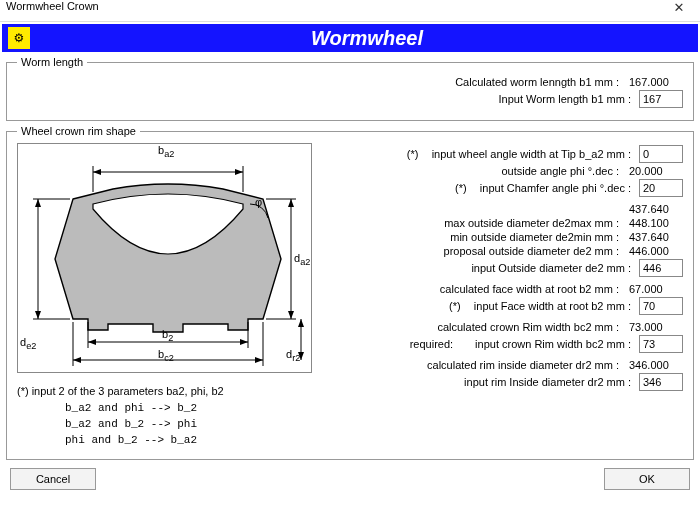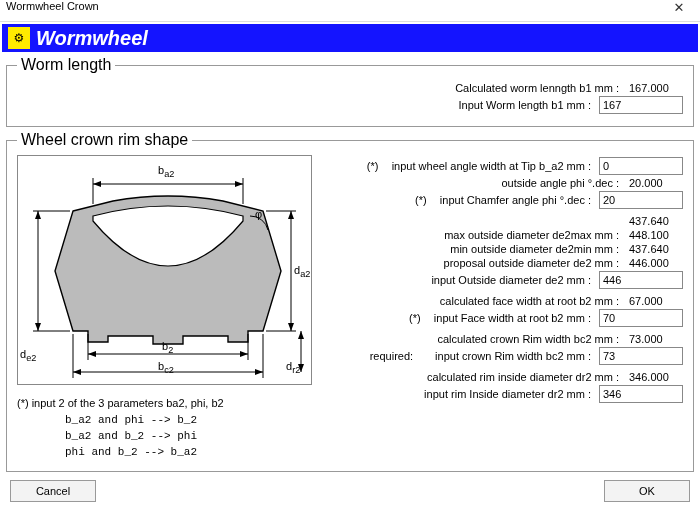--- a/index.html
+++ b/index.html
@@ -2,27 +2,27 @@
 <html><head>
 <meta charset="utf-8">
 <style>
 * { box-sizing: border-box; margin: 0; padding: 0; }
 body { font-family: Verdana, Arial, sans-serif; font-size: 11px; background: #fff; width: 700px; height: 508px; overflow: hidden; }
 .titlebar { height: 22px; background: #fff; border-bottom: 1px solid #ddd; display: flex; align-items: flex-start; padding: 0 6px; }
 .titlebar-text { flex: 1; color: #000; font-size: 11px; }
 .close-x { width: 30px; text-align: center; font-size: 13px; color: #333; cursor: default; }
 .banner { height: 28px; background: #1414ff; display: flex; align-items: center; margin: 2px; }
 .banner-icon { width: 22px; height: 22px; margin: 0 6px; background: #ffeb00; display: flex; align-items: center; justify-content: center; font-size: 12px; }
-.banner-title { flex: 1; color: #fff; font-size: 20px; font-weight: bold; font-style: italic; font-family: Arial, sans-serif; }
+.banner-title { flex: 1; text-align: center; color: #fff; font-size: 20px; font-weight: bold; font-style: italic; font-family: Arial, sans-serif; }
 fieldset { border: 1px solid #999; margin: 4px 6px; padding: 6px 10px 10px; }
-legend { padding: 0 4px; color: #000; font-size: 16px; }
+legend { padding: 0 4px; color: #000; font-size: 11px; }
 .row { display: flex; align-items: center; margin: 2px 0; justify-content: flex-end; gap: 8px; }
 .row-label { text-align: right; white-space: nowrap; }
 .val-ro { min-width: 56px; text-align: left; padding-left: 2px; }
-input[type=text] { width: 84px; height: 18px; border: 1px solid #888; font-size: 11px; padding: 1px 3px; font-family: inherit; }
+input[type=text] { width: 44px; height: 18px; border: 1px solid #888; font-size: 11px; padding: 1px 3px; font-family: inherit; }
 .crown-body { display: flex; gap: 10px; }
 .left-col { flex: 0 0 295px; }
 .right-col { flex: 1; }
 .diagram-box { border: 1px solid #888; background: #fff; width: 295px; height: 230px; position: relative; margin-bottom: 12px; }
 .note { margin: 6px 0 4px; font-size: 11px; }
 .rules { font-family: "Courier New", monospace; font-size: 11px; line-height: 1.45; margin-left: 48px; }
 .btnbar { display: flex; justify-content: space-between; gap: 14px; padding: 4px 10px 6px; }
 button { width: 86px; height: 22px; background: #f3f3f3; border: 1px solid #999; font-size: 11px; cursor: default; font-family: inherit; }
 .star { width: 22px; display: inline-block; text-align: center; }
 
@@ -93,21 +93,21 @@
             <line x1="15" y1="175" x2="52" y2="175" stroke="#000"></line>
           <polygon points="20,55 17,63 23,63" fill="#000"></polygon>
             <polygon points="20,175 17,167 23,167" fill="#000"></polygon>
 
           <line x1="283" y1="175" x2="283" y2="216" stroke="#000"></line>
           <polygon points="283,175 280,183 286,183" fill="#000"></polygon>
             <polygon points="283,216 280,208 286,208" fill="#000"></polygon>
 
           <path d="M232 60 A18 18 0 0 1 250 74" fill="none" stroke="#000"></path>
         </svg>
-        <span class="dim-label" style="left:140px;top:8px"><span>b</span><sub>a2</sub></span>
+        <span class="dim-label" style="left:140px;top:0"><span>b</span><sub>a2</sub></span>
         <span class="dim-label" style="left:144px;top:184px"><span>b</span><sub>2</sub></span>
         <span class="dim-label" style="left:140px;top:204px"><span>b</span><sub>c2</sub></span>
         <span class="dim-label" style="left:276px;top:108px"><span>d</span><sub>a2</sub></span>
         <span class="dim-label" style="left:2px;top:192px"><span>d</span><sub>e2</sub></span>
         <span class="dim-label" style="left:268px;top:204px"><span>d</span><sub>r2</sub></span>
         <span class="dim-label" style="left:237px;top:52px">φ</span>
       </div>
       <div class="note">(*) input 2 of the 3 parameters ba2, phi, b2</div>
       <div class="rules">
         <div>b_a2 and phi  --&gt; b_2</div>

